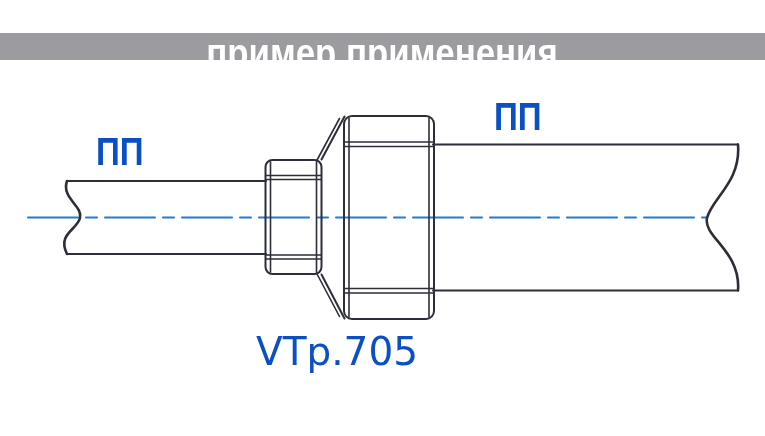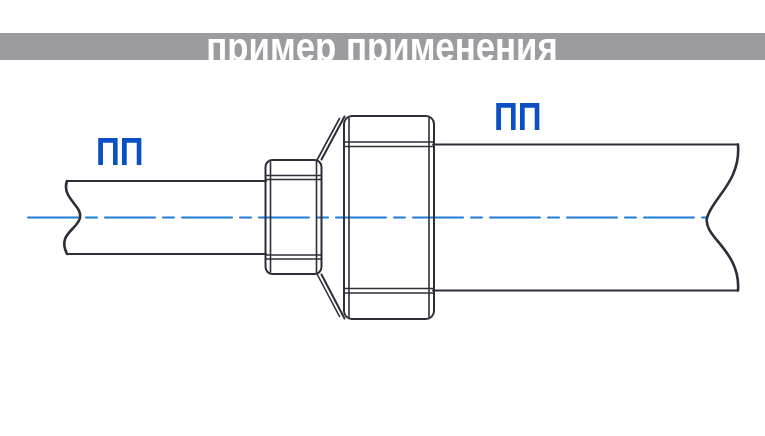--- a/index.html
+++ b/index.html
@@ -15,21 +15,21 @@
     position:relative;
     width:765px;height:436px;
     background:var(--page-bg);
     overflow:hidden;
     font-family:"Liberation Sans",sans-serif;
   }
   .header-bar{
     position:absolute;left:0;top:33px;
     width:765px;height:27px;
     background:var(--bar-bg);
-    display:flex;align-items:center;justify-content:center;
+    display:flex;align-items:flex-start;justify-content:center;
   }
   .header-bar .title{
     color:var(--bar-text);
     font-weight:bold;
     font-size:40px;
     line-height:1;
     letter-spacing:0px;
     transform:scaleX(0.87);
     transform-origin:center center;
     white-space:nowrap;
@@ -110,14 +110,15 @@
   </svg>
 
   <div class="pp-label" style="left:96px;top:132px;">
     <span class="cond">ПП</span>
   </div>
 
   <div class="pp-label" style="left:494px;top:97px;">
     <span class="cond">ПП</span>
   </div>
 
+  <div class="model-label">VTp.705</div>
 
 </div>
 
 </body></html>

